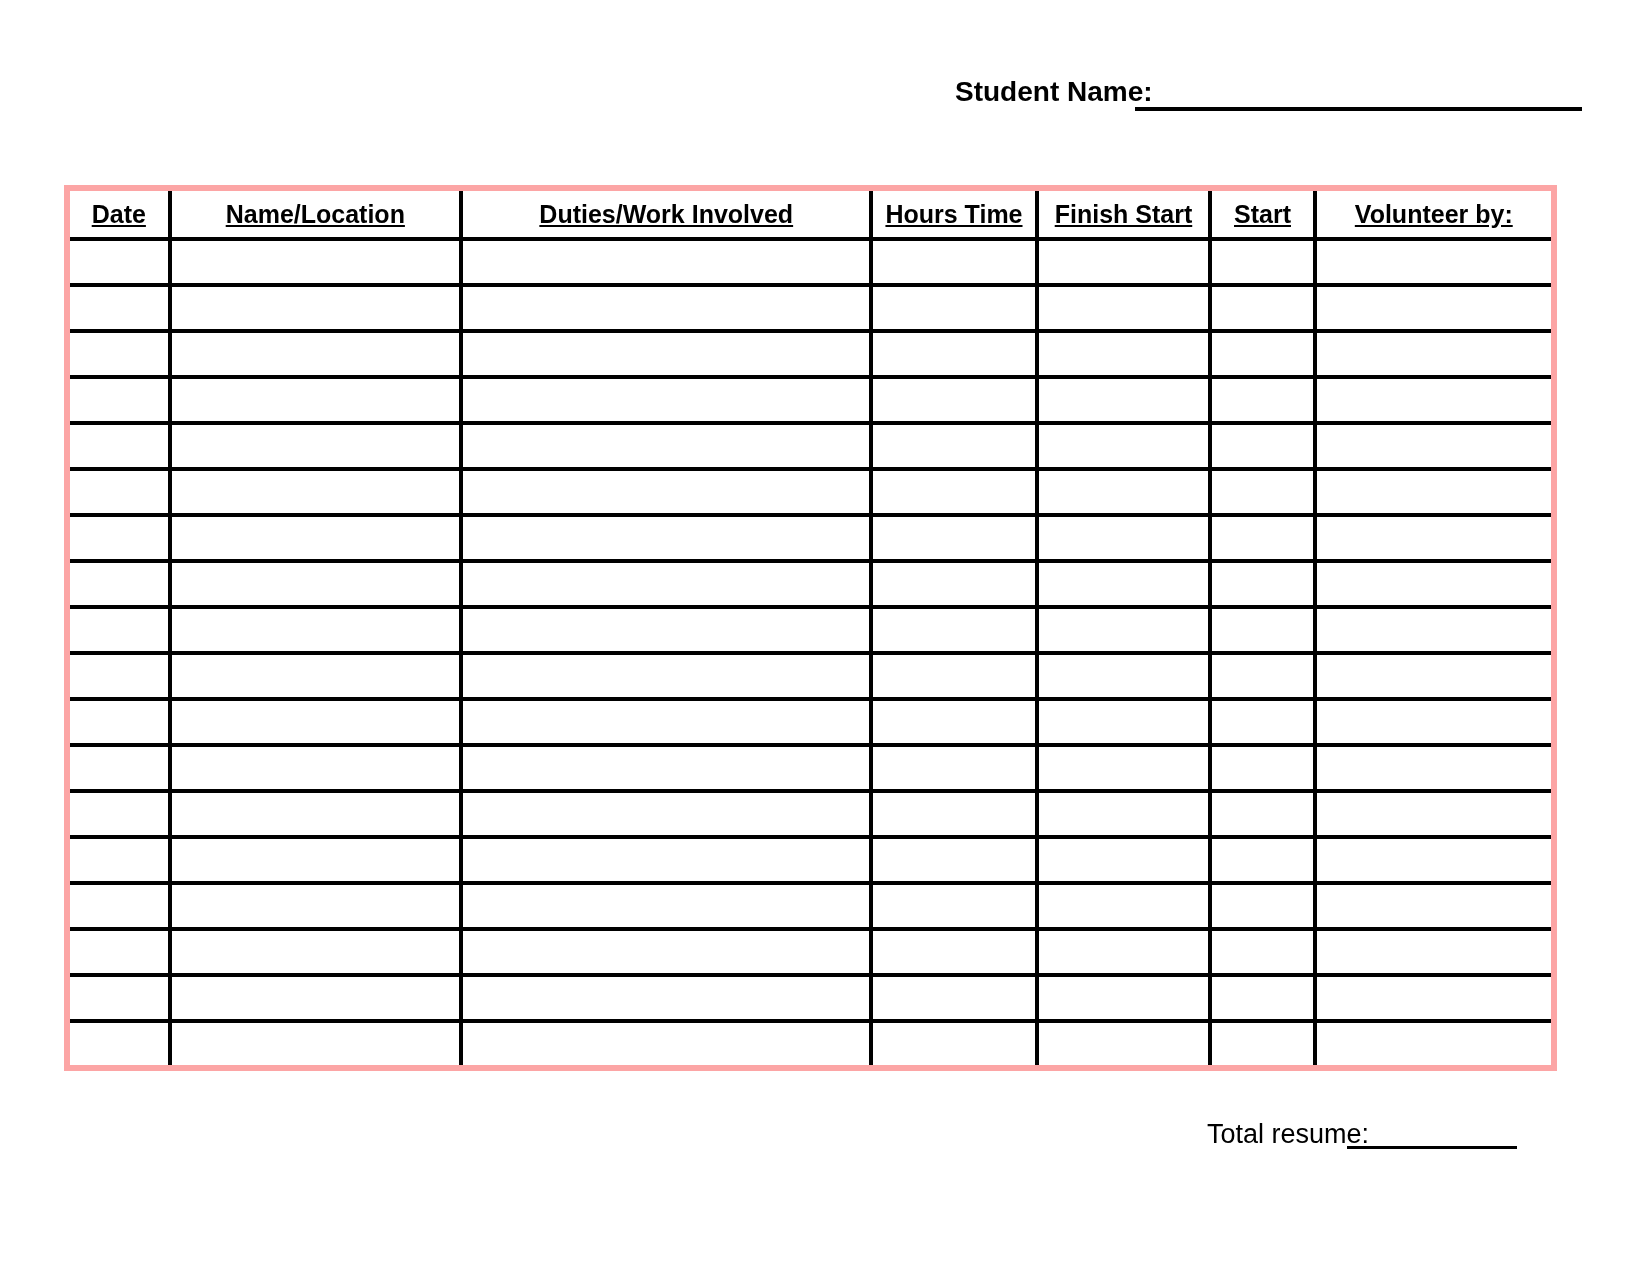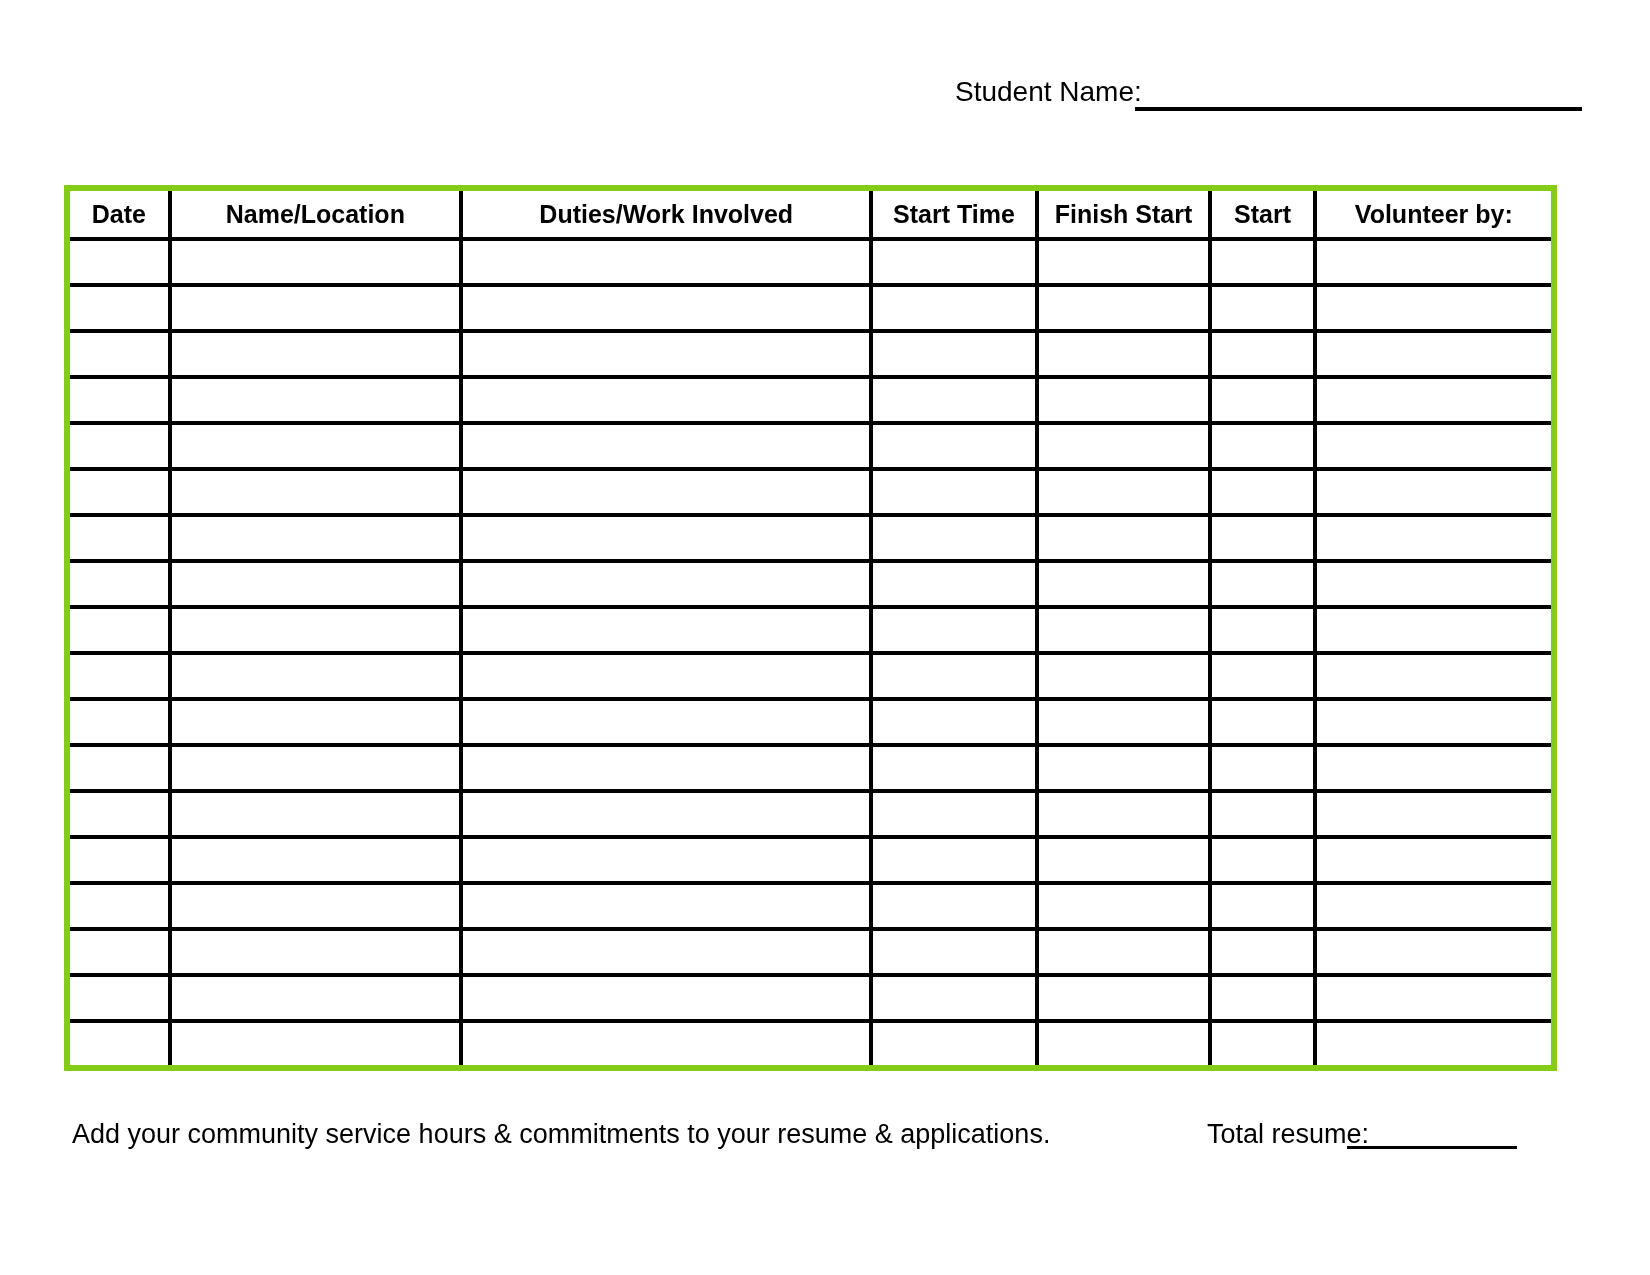--- a/index.html
+++ b/index.html
@@ -18,20 +18,21 @@
   }
 
   
   .student-name-label {
     position: absolute;
     top: 78px;
     left: 955px;
     font-size: 28px;
     line-height: 1;
     white-space: nowrap;
+    font-weight: bold;
   }
   .student-name-line {
     position: absolute;
     top: 107px;
     left: 1135px;
     width: 447px;
     height: 4px;
     background: #000000;
   }
 
@@ -51,21 +52,22 @@
   .table-wrap {
     position: absolute;
     top: 185px;
     left: 64px;
     width: 1493px;
   }
   table.sheet {
     width: 100%;
     border-collapse: collapse;
     table-layout: fixed;
-    border: 6px solid #84cc16;
+    border: 6px solid #fca5a5;
+    text-decoration: underline;
   }
   table.sheet th {
     border: 4px solid #000000;
     height: 46px;
     font-size: 25px;
     font-weight: bold;
     text-align: center;
     vertical-align: middle;
     padding: 0;
     white-space: nowrap;
@@ -129,21 +131,21 @@
           <col class="c-start-time">
           <col class="c-finish-time">
           <col class="c-total">
           <col class="c-approved-by">
         </colgroup>
       <thead>
         <tr>
             <th>Date</th>
             <th>Name/Location</th>
             <th>Duties/Work Involved</th>
-            <th>Start Time</th>
+            <th>Hours Time</th>
             <th>Finish Start</th>
             <th>Start</th>
             <th>Volunteer by:</th>
           </tr>
       </thead>
       <tbody>
           <tr>
             <td></td>
             <td></td>
             <td></td>
@@ -302,18 +304,17 @@
             <td></td>
             <td></td>
             <td></td>
             <td></td>
             <td></td>
           </tr>
         </tbody>
     </table>
   </div>
 
-  <div class="footer-note">Add your community service hours &amp; commitments to your resume &amp; applications.</div>
 
   <span class="total-hours-label">Total resume:</span>
   <div class="total-hours-line"></div>
 
 </div>
 
 </body></html>

